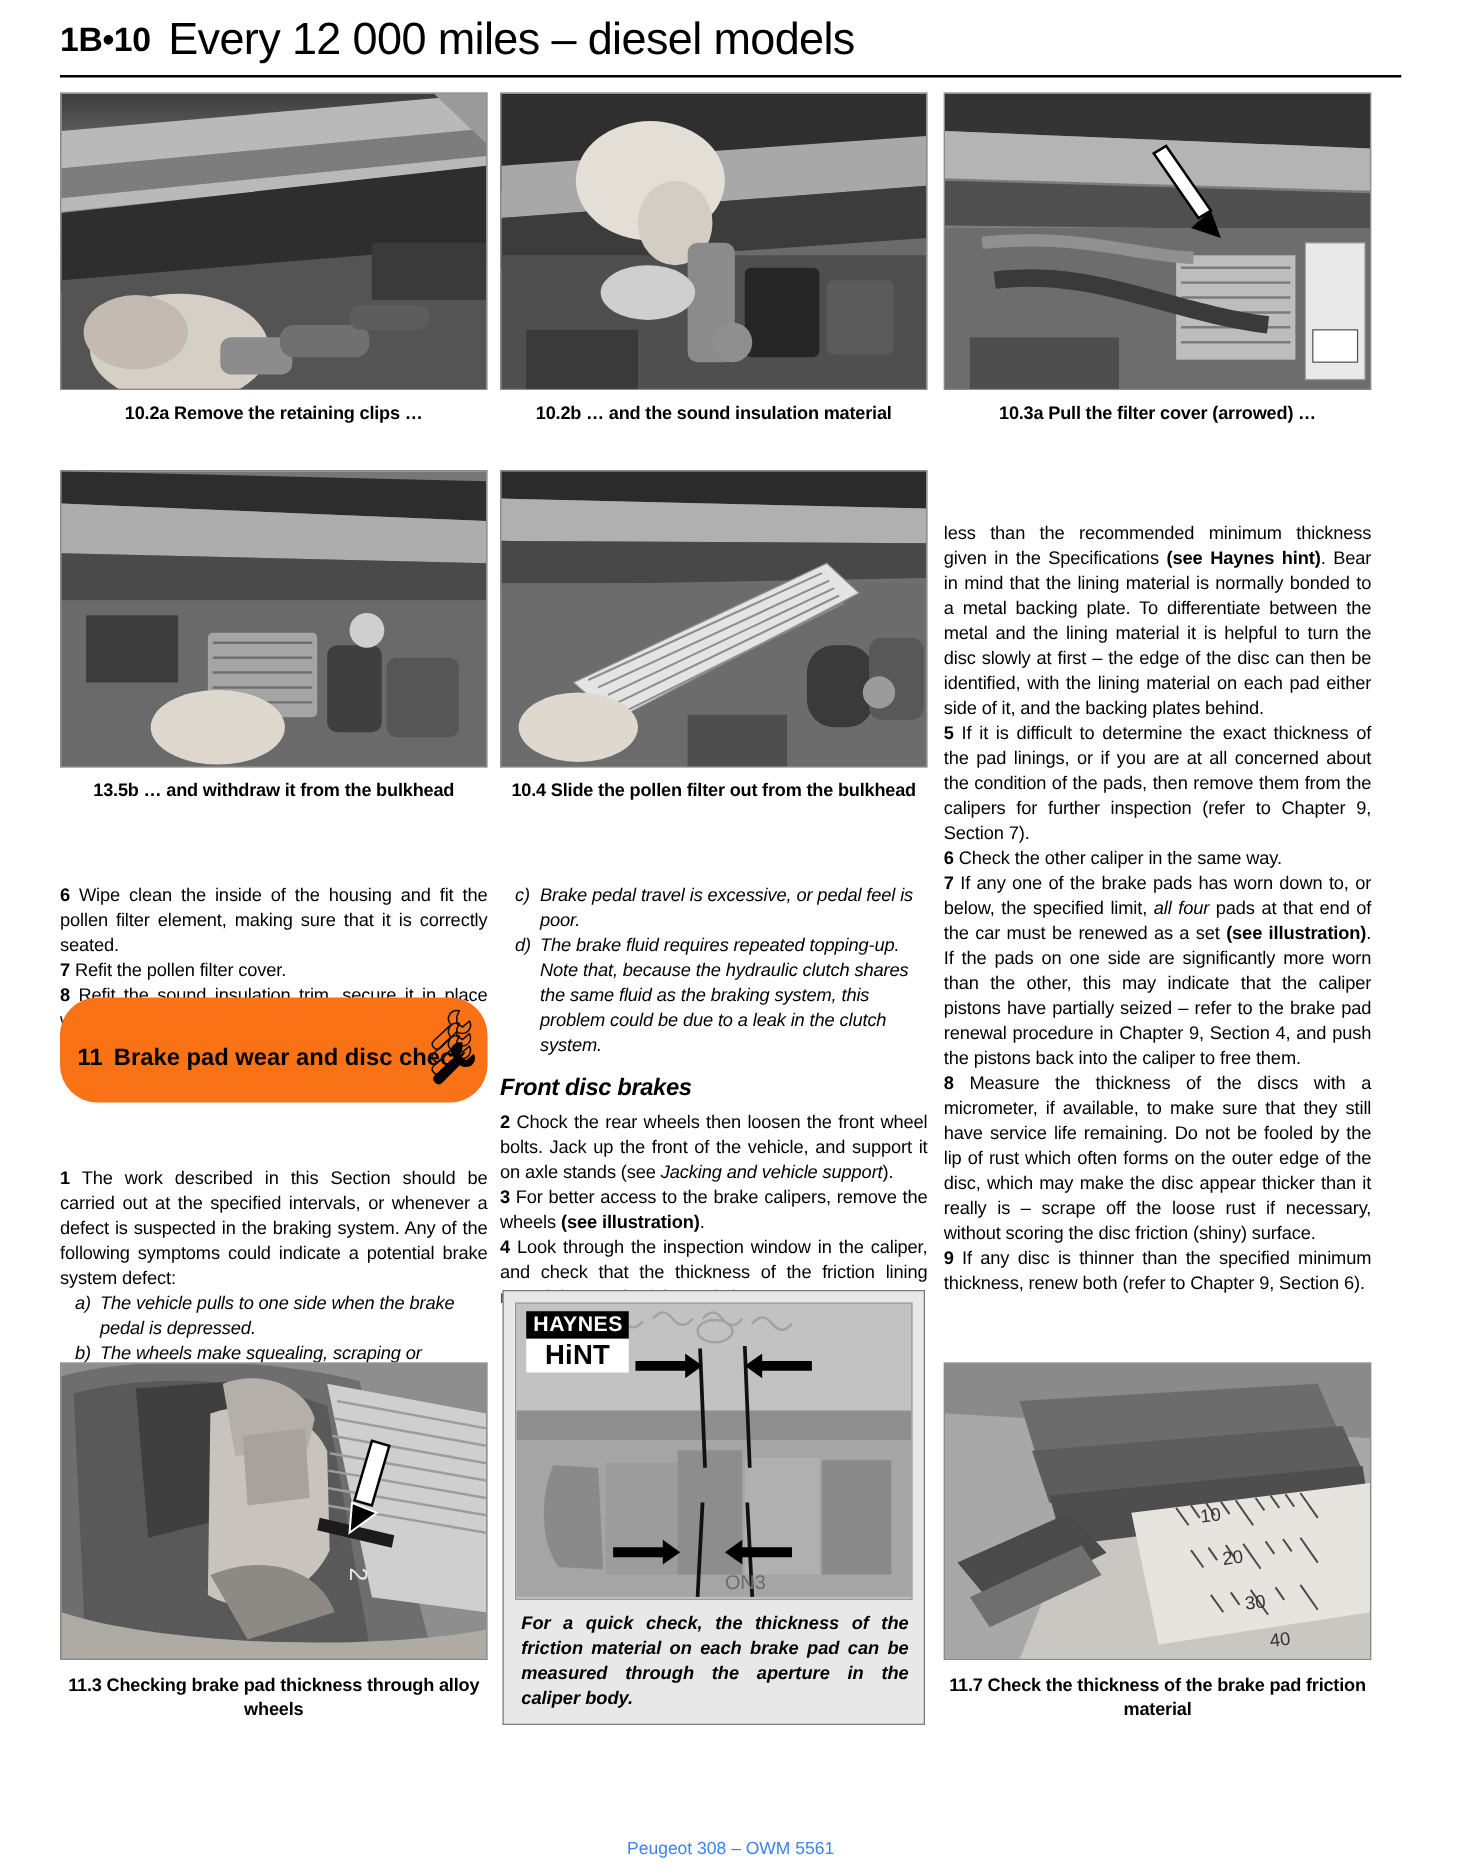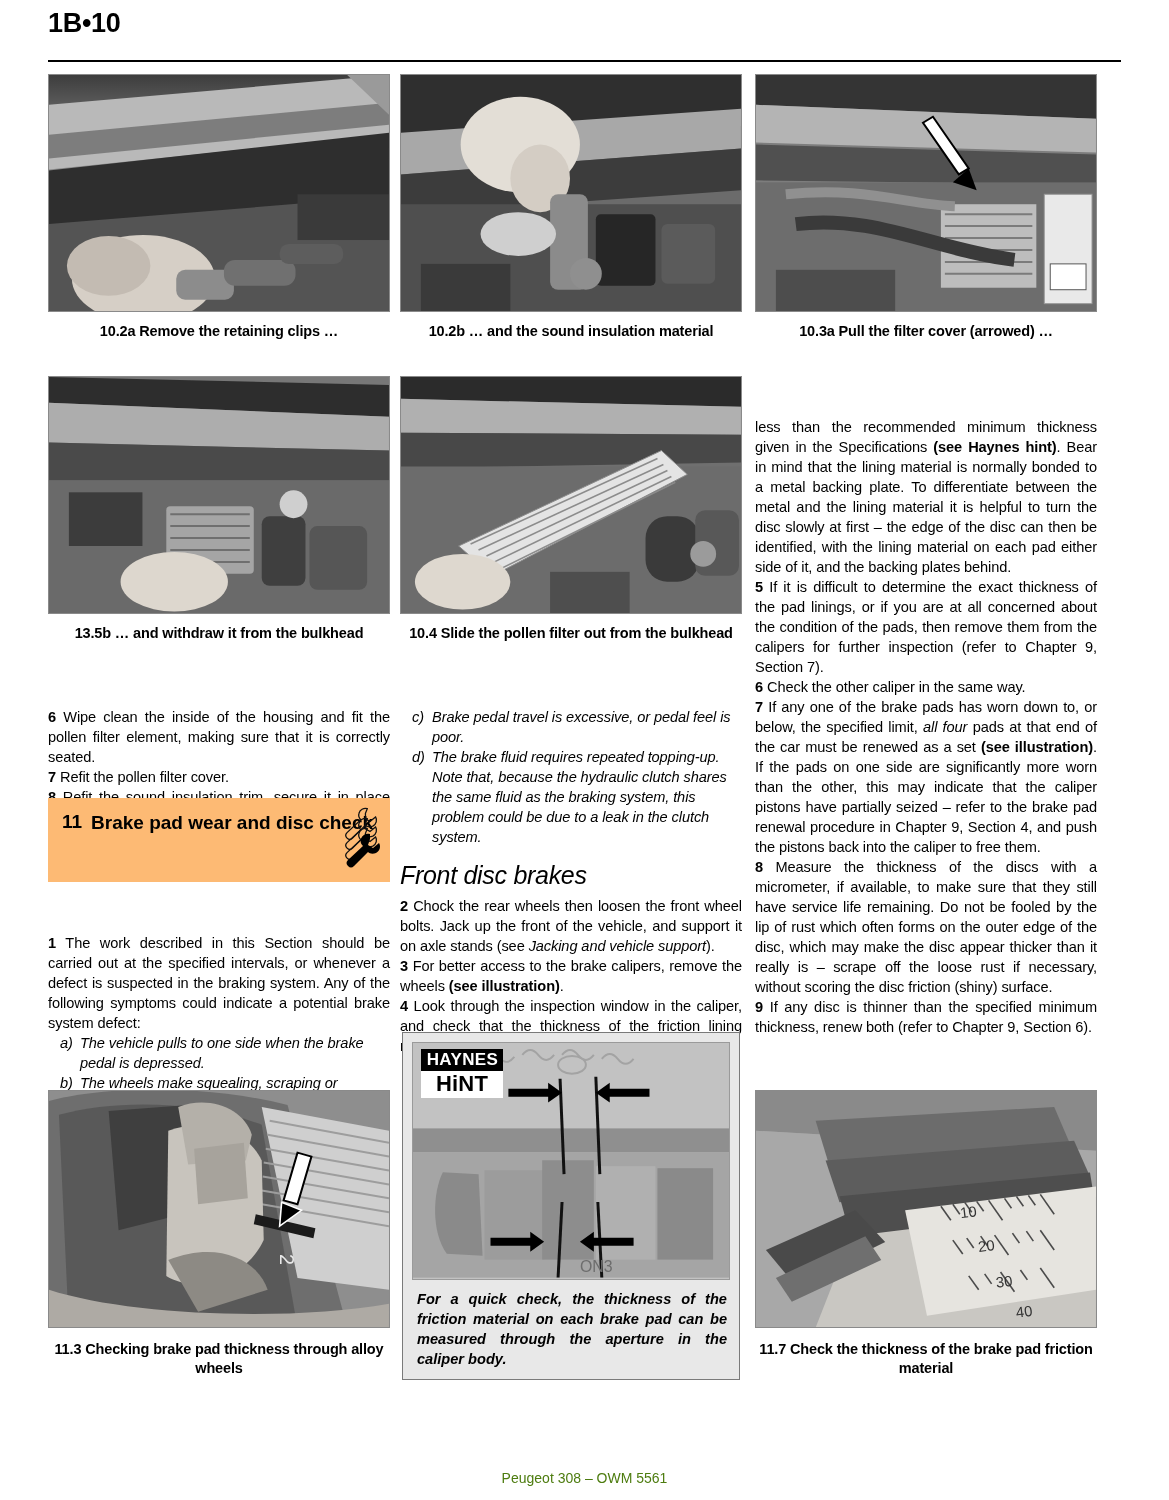--- a/index.html
+++ b/index.html
@@ -110,34 +110,35 @@
   }
   .listitem .marker {
     width: 20px;
     flex: 0 0 20px;
   }
   .listitem .ltext {
     flex: 1 1 auto;
   }
 
   .subhead {
-    font-size: 25px;
-    font-weight: normal;
+    font-size: 19px;
+    font-weight: bold;
     font-style: italic;
     letter-spacing: -0.3px;
     margin: 10px 0 5px 0;
   }
 
   
   .section-box {
     position: absolute;
-    background: #fdba74;
+    background: #f97316;
     box-sizing: border-box;
     display: flex;
-    align-items: flex-start;
+    align-items: center;
+    border-radius: 30px;
   }
   .section-box .sec-num {
     font-size: 19px;
     font-weight: bold;
     padding: 13px 0 0 14px;
     flex: 0 0 auto;
   }
   .section-box .sec-title {
     font-size: 19px;
     font-weight: bold;
@@ -211,30 +212,31 @@
   }
 
   
   .footer {
     position: absolute;
     left: 0;
     top: 1470px;
     width: 1169px;
     text-align: center;
     font-size: 14px;
-    color: #4d7c0f;
+    color: #3b82f6;
   }
 </style>
 </head>
 <body>
 
 <div class="page">
 
   <div class="page-header">
     <span class="folio">1B•10</span>
+    <span class="header-title">Every 12 000 miles – diesel models</span>
   </div>
   <div class="header-rule"></div>
 
   <div class="photo" style="left:48px; top:74px; width:342px; height:238px;">
     <svg class="ph-canvas" viewBox="0 0 342 238" preserveAspectRatio="none">
       <defs>
         <linearGradient id="g1" x1="0" y1="0" x2="0" y2="1">
           <stop offset="0%" stop-color="#3d3d3d"></stop>
             <stop offset="35%" stop-color="#8e8e8e"></stop>
           <stop offset="100%" stop-color="#4a4a4a"></stop>

